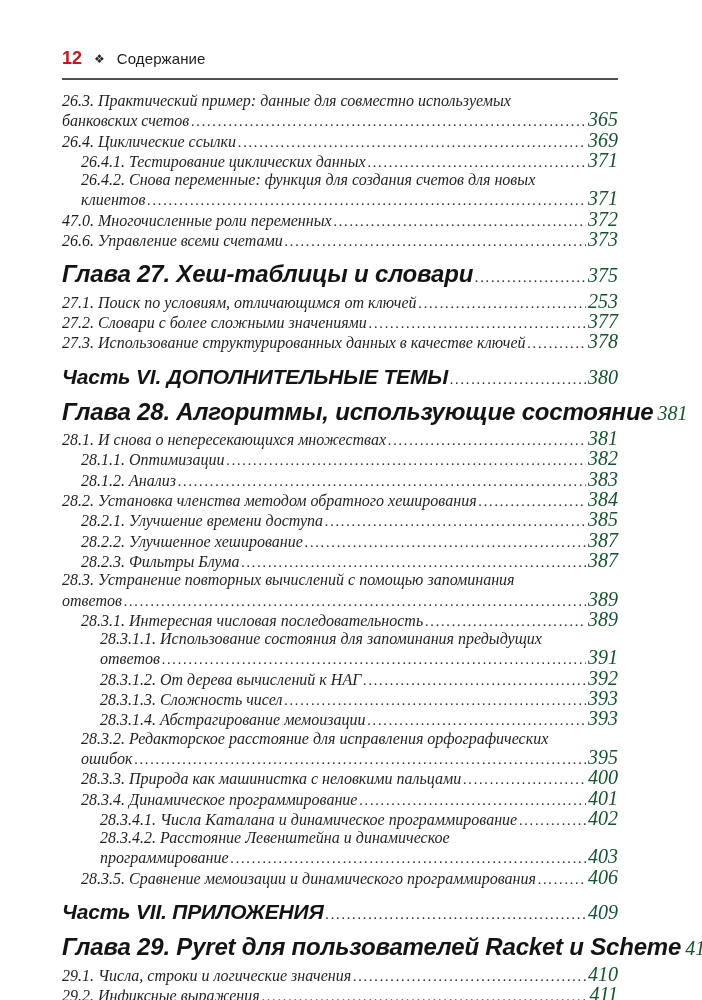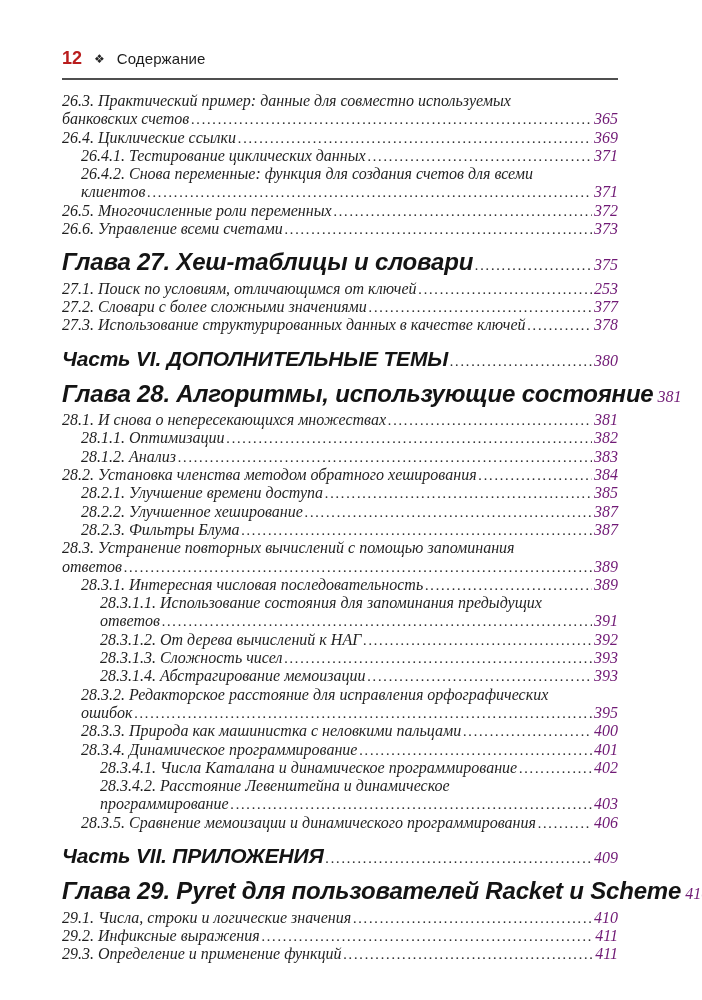--- a/index.html
+++ b/index.html
@@ -40,21 +40,21 @@
     flex:1 1 auto;
     overflow:hidden;
     margin:0 2px 0 2px;
     color:#2e2e2e;
   }
   .row .leader::after{
     content:"....................................................................................................................................................................................";
     letter-spacing:1.6px;
     font-size:15px;
   }
-  .row .pg{flex:0 0 auto;font-size:16px;color:#701a75;}
+  .row .pg{flex:0 0 auto;font-size:20px;color:#14532d;}
   .row.lvl2{padding-left:19px;}
   .row.lvl3{padding-left:38px;}
 
   .row.chapter{margin-top:15px;margin-bottom:5px;}
   .row.chapter .t{
     font-family:"Liberation Sans", sans-serif;
     font-weight:700;
     font-size:24px;
     letter-spacing:-0.2px;
     color:#141414;
@@ -92,29 +92,29 @@
         <span class="t">26.4. Циклические ссылки</span>
         <span class="leader"></span>
         <span class="pg">369</span>
       </div>
       <div class="row entry lvl2">
         <span class="t">26.4.1. Тестирование циклических данных </span>
         <span class="leader"></span>
         <span class="pg">371</span>
       </div>
       <div class="row entry lvl2 cont">
-        <span class="t">26.4.2. Снова переменные: функция для создания счетов для всеми</span>
+        <span class="t">26.4.2. Снова переменные: функция для создания счетов для новых</span>
       </div>
       <div class="row entry lvl2">
         <span class="t">клиентов</span>
         <span class="leader"></span>
         <span class="pg">371</span>
       </div>
       <div class="row entry lvl1">
-        <span class="t">26.5. Многочисленные роли переменных </span>
+        <span class="t">47.0. Многочисленные роли переменных </span>
         <span class="leader"></span>
         <span class="pg">372</span>
       </div>
       <div class="row entry lvl1">
         <span class="t">26.6. Управление всеми счетами</span>
         <span class="leader"></span>
         <span class="pg">373</span>
       </div>
       <div class="row chapter lvl1">
         <span class="t">Глава 27. Хеш-таблицы и словари</span>

